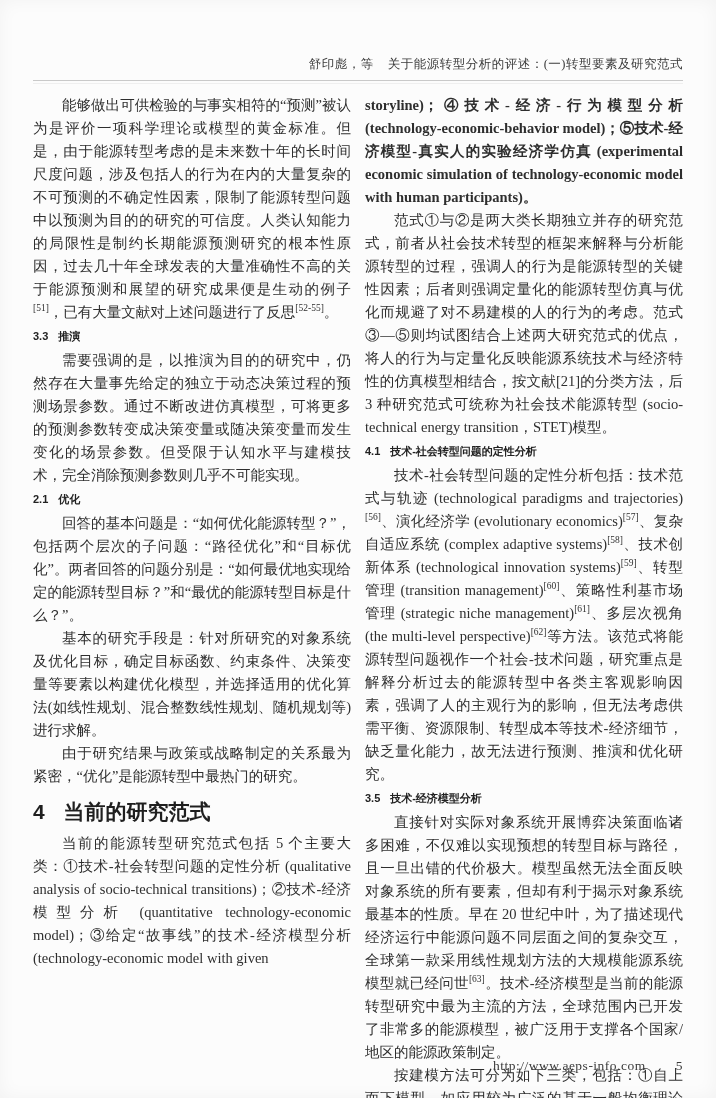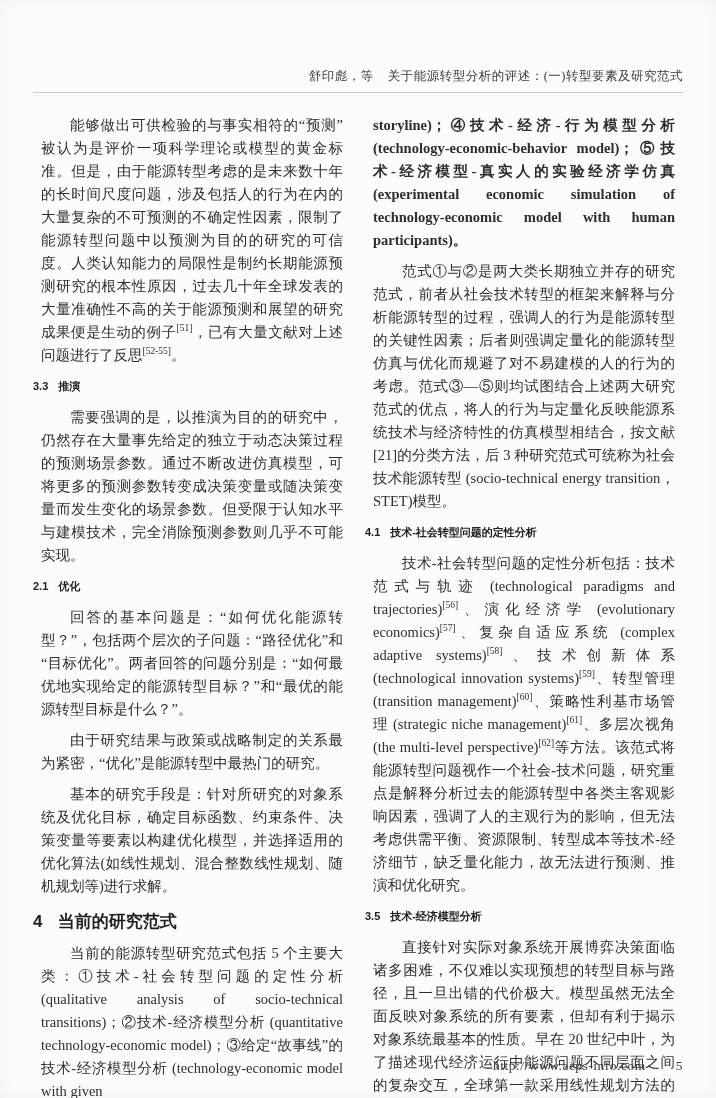--- a/index.html
+++ b/index.html
@@ -2,21 +2,21 @@
 <html lang="zh"><head>
 <meta charset="utf-8">
 <style>
   html,body { margin:0; padding:0; background:#e9e9e9; }
   .page {
     position:relative;
     width:716px; height:1098px;
     margin:0 auto;
     background:#fcfcfc;
     box-sizing:border-box;
-    padding:12px 33px;
+    padding:0 33px;
     overflow:hidden;
     font-family:"Liberation Serif","DejaVu Serif",serif;
     color:#2e2e2e;
     box-shadow:inset 0 0 18px rgba(0,0,0,0.045);
   }
   .running-head {
     padding-top:56px;
     text-align:right;
     font-size:12.5px;
     letter-spacing:0.5px;
@@ -35,35 +35,35 @@
     gap:14px;
     margin-top:10px;
   }
   .col {
     width:318px;
     font-size:14.5px;
     line-height:23px;
     text-align:justify;
     text-justify:inter-character;
   }
-  .col p { margin:8px; text-indent:2em; }
+  .col p { margin:0; text-indent:2em; }
   .col p.cont { text-indent:0;font-weight:bold; }
   sup { font-size:9.5px; line-height:0; vertical-align:super; letter-spacing:0; }
   h2.sec {
     margin:1px 0;
     font-family:"Liberation Sans","DejaVu Sans",sans-serif;
     font-size:11px;
     font-weight:bold;
     color:#222;
   }
   h2.sec .num { margin-right:0.9em; }
   h1.chapter {
     margin:12px 0 9px;
     font-family:"Liberation Sans","DejaVu Sans",sans-serif;
-    font-size:17px;
+    font-size:21px;
     font-weight:bold;
     color:#1f1f1f;
   }
   h1.chapter .num { margin-right:0.9em; }
   .page-footer {
     position:absolute;
     bottom:24px;
     right:33px;
     font-size:13.5px;
     color:#3a3a3a;
@@ -84,22 +84,22 @@
   <div class="head-rule"></div>
 
   <div class="columns">
 
     <section class="col">
       <p>能够做出可供检验的与事实相符的“预测”被认为是评价一项科学理论或模型的黄金标准。但是，由于能源转型考虑的是未来数十年的长时间尺度问题，涉及包括人的行为在内的大量复杂的不可预测的不确定性因素，限制了能源转型问题中以预测为目的的研究的可信度。人类认知能力的局限性是制约长期能源预测研究的根本性原因，过去几十年全球发表的大量准确性不高的关于能源预测和展望的研究成果便是生动的例子<sup>[51]</sup>，已有大量文献对上述问题进行了反思<sup>[52-55]</sup>。</p>
       <h2 class="sec"><span class="num">3.3</span><span>推演</span></h2>
       <p>需要强调的是，以推演为目的的研究中，仍然存在大量事先给定的独立于动态决策过程的预测场景参数。通过不断改进仿真模型，可将更多的预测参数转变成决策变量或随决策变量而发生变化的场景参数。但受限于认知水平与建模技术，完全消除预测参数则几乎不可能实现。</p>
       <h2 class="sec"><span class="num">2.1</span><span>优化</span></h2>
       <p>回答的基本问题是：“如何优化能源转型？”，包括两个层次的子问题：“路径优化”和“目标优化”。两者回答的问题分别是：“如何最优地实现给定的能源转型目标？”和“最优的能源转型目标是什么？”。</p>
+      <p>基本的研究手段是：针对所研究的对象系统及优化目标，确定目标函数、约束条件、决策变量等要素以构建优化模型，并选择适用的优化算法(如线性规划、混合整数线性规划、随机规划等)进行求解。</p>
       <p>由于研究结果与政策或战略制定的关系最为紧密，“优化”是能源转型中最热门的研究。</p>
-      <p>基本的研究手段是：针对所研究的对象系统及优化目标，确定目标函数、约束条件、决策变量等要素以构建优化模型，并选择适用的优化算法(如线性规划、混合整数线性规划、随机规划等)进行求解。</p>
       <h1 class="chapter"><span class="num">4</span><span>当前的研究范式</span></h1>
       <p>当前的能源转型研究范式包括 5 个主要大类：①技术-社会转型问题的定性分析 (qualitative analysis of socio-technical transitions)；②技术-经济模型分析 (quantitative technology-economic model)；③给定“故事线”的技术-经济模型分析 (technology-economic model with given</p>
     </section>
 
     <section class="col">
       <p class="cont">storyline)；④技术-经济-行为模型分析 (technology-economic-behavior model)；⑤技术-经济模型-真实人的实验经济学仿真 (experimental economic simulation of technology-economic model with human participants)。</p>
       <p>范式①与②是两大类长期独立并存的研究范式，前者从社会技术转型的框架来解释与分析能源转型的过程，强调人的行为是能源转型的关键性因素；后者则强调定量化的能源转型仿真与优化而规避了对不易建模的人的行为的考虑。范式③—⑤则均试图结合上述两大研究范式的优点，将人的行为与定量化反映能源系统技术与经济特性的仿真模型相结合，按文献[21]的分类方法，后 3 种研究范式可统称为社会技术能源转型 (socio-technical energy transition，STET)模型。</p>
       <h2 class="sec"><span class="num">4.1</span><span>技术-社会转型问题的定性分析</span></h2>
       <p>技术-社会转型问题的定性分析包括：技术范式与轨迹 (technological paradigms and trajectories)<sup>[56]</sup>、演化经济学 (evolutionary economics)<sup>[57]</sup>、复杂自适应系统 (complex adaptive systems)<sup>[58]</sup>、技术创新体系 (technological innovation systems)<sup>[59]</sup>、转型管理 (transition management)<sup>[60]</sup>、策略性利基市场管理 (strategic niche management)<sup>[61]</sup>、多层次视角 (the multi-level perspective)<sup>[62]</sup>等方法。该范式将能源转型问题视作一个社会-技术问题，研究重点是解释分析过去的能源转型中各类主客观影响因素，强调了人的主观行为的影响，但无法考虑供需平衡、资源限制、转型成本等技术-经济细节，缺乏量化能力，故无法进行预测、推演和优化研究。</p>
       <h2 class="sec"><span class="num">3.5</span><span>技术-经济模型分析</span></h2>

